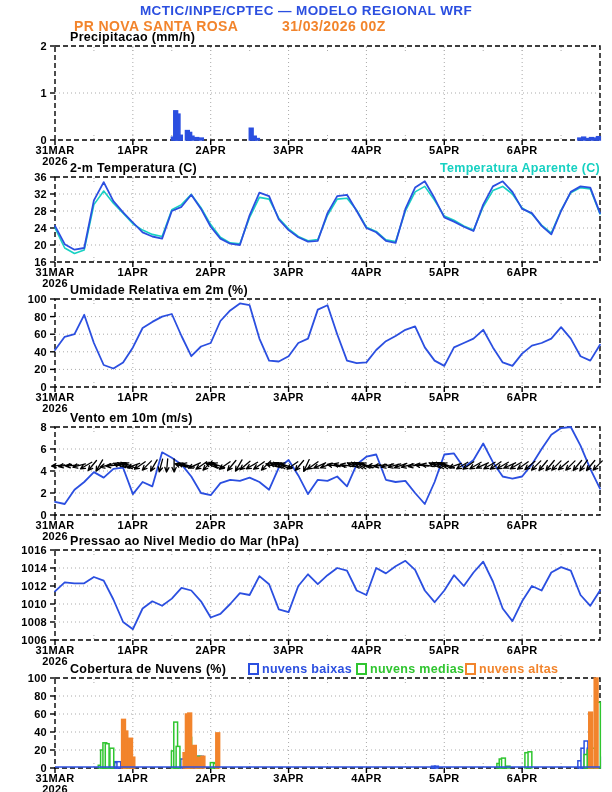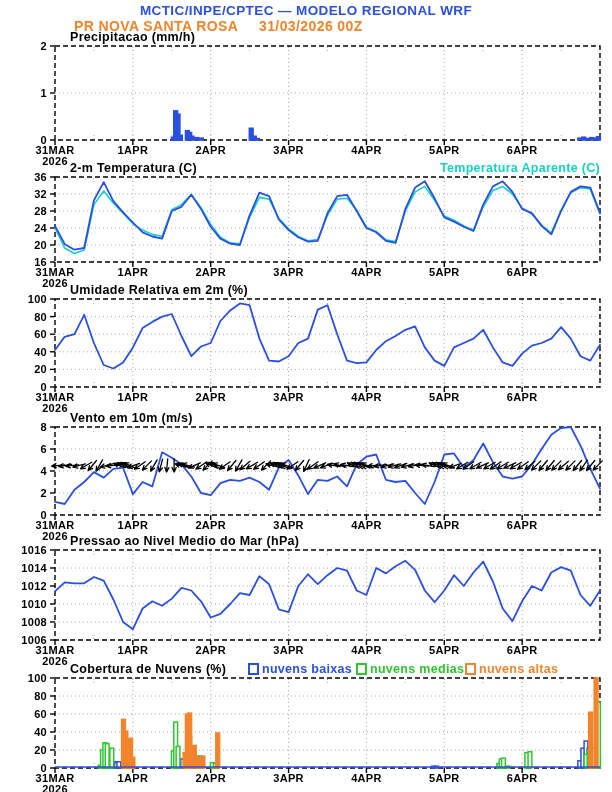--- a/index.html
+++ b/index.html
@@ -1,21 +1,21 @@
 <!DOCTYPE html>
 <html><head>
 <meta charset="utf-8">
 <style>
   html,body{margin:0;padding:0;background:#ffffff;}
   body{font-family:"Liberation Sans",sans-serif;font-weight:700;}
   #page{position:relative;width:612px;height:792px;background:#fff;overflow:hidden;}
   .hdr{position:absolute;letter-spacing:.4px;white-space:nowrap;}
   #hdr-title{top:3px;left:0;width:612px;text-align:center;font-size:13.5px;}
   #hdr-line2{top:18px;left:38px;font-size:14px;margin-left:36px;}
-  #hdr-run{position:absolute;left:185px;top:0;}
+  #hdr-run{position:absolute;left:208px;top:0;}
   #hdr-loc{top:32px;right:12px;font-size:13px;text-align:right;}
   svg text{font-family:"Liberation Sans",sans-serif;font-weight:700;letter-spacing:.3px;}
   #meteogram{position:absolute;top:0;left:0;}
 </style>
 </head>
 <body>
 
 <div id="page">
   <div class="hdr" id="hdr-title" style="color:#2b4fe0;">MCTIC/INPE/CPTEC — MODELO REGIONAL WRF</div>
   <div class="hdr" id="hdr-line2" style="color:#f2842c;">

